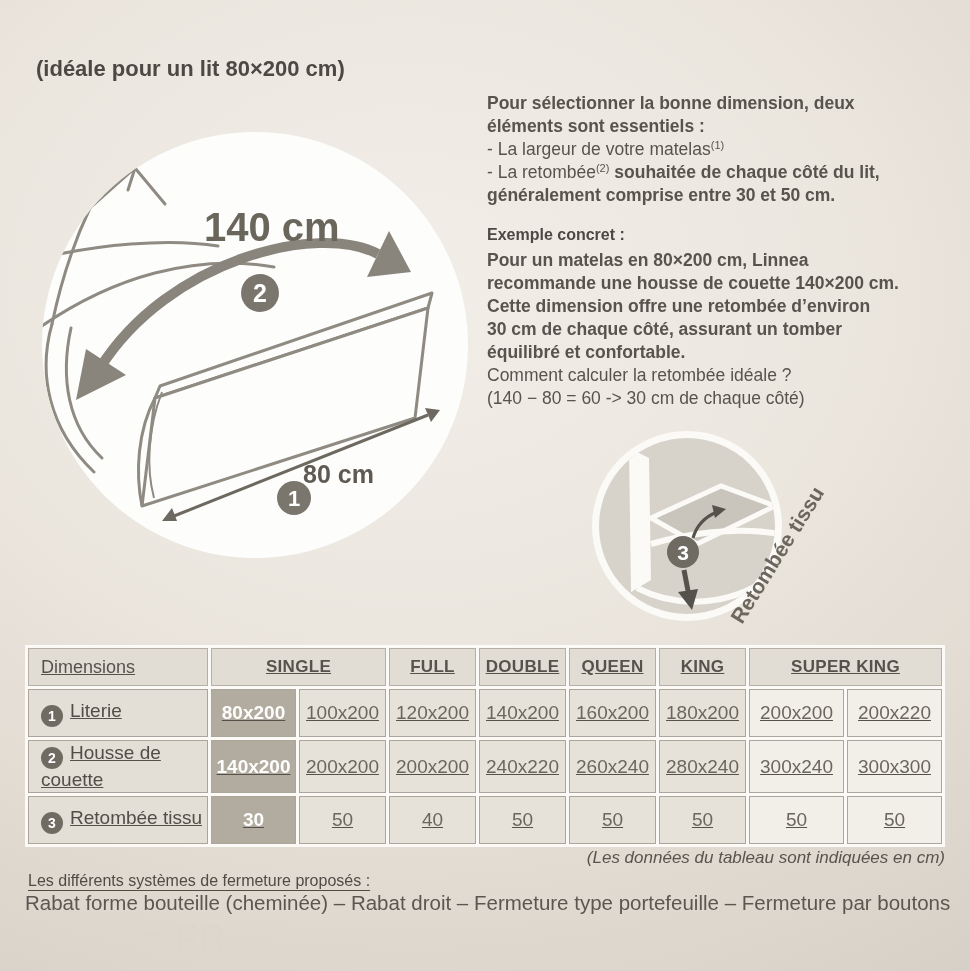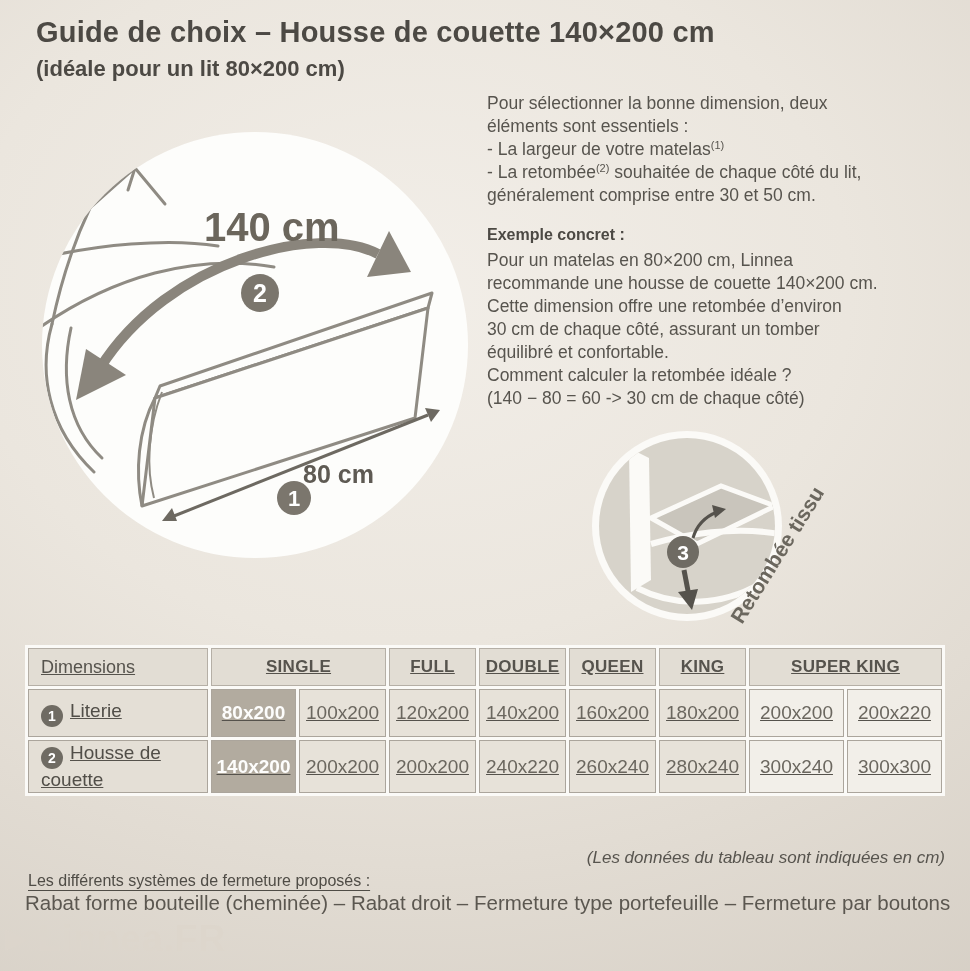--- a/index.html
+++ b/index.html
@@ -5,21 +5,21 @@
   html,body{margin:0;padding:0;}
   .page{
     position:relative;width:970px;height:971px;overflow:hidden;
     background:radial-gradient(120% 95% at 42% 30%, #f2eee8 0%, #ebe6de 38%, #e2dcd3 62%, #d2cbc1 100%);
     font-family:"Liberation Sans", sans-serif;color:#55524c;
   }
   .abs{position:absolute;}
   .title{left:36px;top:16px;font-size:29px;font-weight:bold;color:#4c4944;letter-spacing:.2px;}
   .subtitle{left:36px;top:56px;font-size:22px;font-weight:bold;color:#4c4944;}
   .intro{left:487px;top:92px;width:462px;font-size:17.5px;line-height:23px;color:#57544e;}
-  .preline{white-space:pre-line;}
+  .preline{white-space:pre-line;font-weight:bold;}
   sup.note{font-size:11px;line-height:0;vertical-align:6px;}
   .example{left:487px;top:223px;width:470px;font-size:17.5px;line-height:23px;color:#57544e;}
   .example .head{font-size:16px;font-weight:bold;color:#4c4944;margin-bottom:3px;}
   
   .tblwrap{left:25px;top:645px;width:920px;text-decoration:underline;}
   table.dims{border-collapse:separate;border-spacing:3px;width:920px;table-layout:fixed;background:#fbfaf7;}
   table.dims th{height:34px;background:#e2ddd4;border:1px solid #b5afa6;font-size:17px;font-weight:bold;color:#56534d;letter-spacing:.3px;}
   table.dims th.dim{text-align:left;padding-left:12px;font-weight:normal;font-size:18px;letter-spacing:0;}
   table.dims td{height:44px;text-align:center;background:#e7e2d9;border:1px solid #aba59c;font-size:19px;color:#6b675f;}
   table.dims td.bright{background:#f2efe9;}
@@ -32,21 +32,20 @@
   .closures-line{left:25px;top:891px;font-size:20.5px;color:#5b5750;}
   .watermark{left:6px;top:918px;font-size:37px;font-weight:bold;color:#ddd6cc;opacity:.75;letter-spacing:1px;}
   .watermark .tri{font-size:26px;vertical-align:4px;}
   svg text{font-family:"Liberation Sans", sans-serif;}
 </style>
 </head>
 <body>
 
 <div class="page">
 
-  <div class="abs title">Guide de choix – Housse de couette 140×200 cm</div>
   <div class="abs subtitle">(idéale pour un lit 80×200 cm)</div>
 
   <div class="abs intro">
     <div class="preline">Pour sélectionner la bonne dimension, deux
 éléments sont essentiels :</div>
     <div><span>- La largeur de votre matelas</span><sup class="note">(1)</sup></div>
     <div><span>- La retombée</span><sup class="note">(2)</sup><span class="preline"> souhaitée de chaque côté du lit,
 généralement comprise entre 30 et 50 cm.</span></div>
   </div>
 
@@ -170,20 +169,31 @@
           <td class="label-cell"><span class="badge-num">2</span><span>Housse de couette</span></td>
           <td class="hl">140x200</td>
           <td>200x200</td>
           <td>200x200</td>
           <td>240x220</td>
           <td>260x240</td>
           <td>280x240</td>
           <td class="bright">300x240</td>
           <td class="bright">300x300</td>
         </tr>
+        <tr>
+          <td class="label-cell"><span class="badge-num">3</span><span>Retombée tissu</span></td>
+          <td class="hl">30</td>
+          <td>50</td>
+          <td>40</td>
+          <td>50</td>
+          <td>50</td>
+          <td>50</td>
+          <td class="bright">50</td>
+          <td class="bright">50</td>
+        </tr>
       </tbody>
     </table>
   </div>
 
   <div class="abs tablenote">(Les données du tableau sont indiquées en cm)</div>
   <div class="abs closures-head">Les différents systèmes de fermeture proposés :</div>
   <div class="abs closures-line">Rabat forme bouteille (cheminée) – Rabat droit – Fermeture type portefeuille – Fermeture par boutons</div>
 
   <div class="abs watermark"><span class="tri">▶</span> <span>Linnea.FR</span></div>
 

